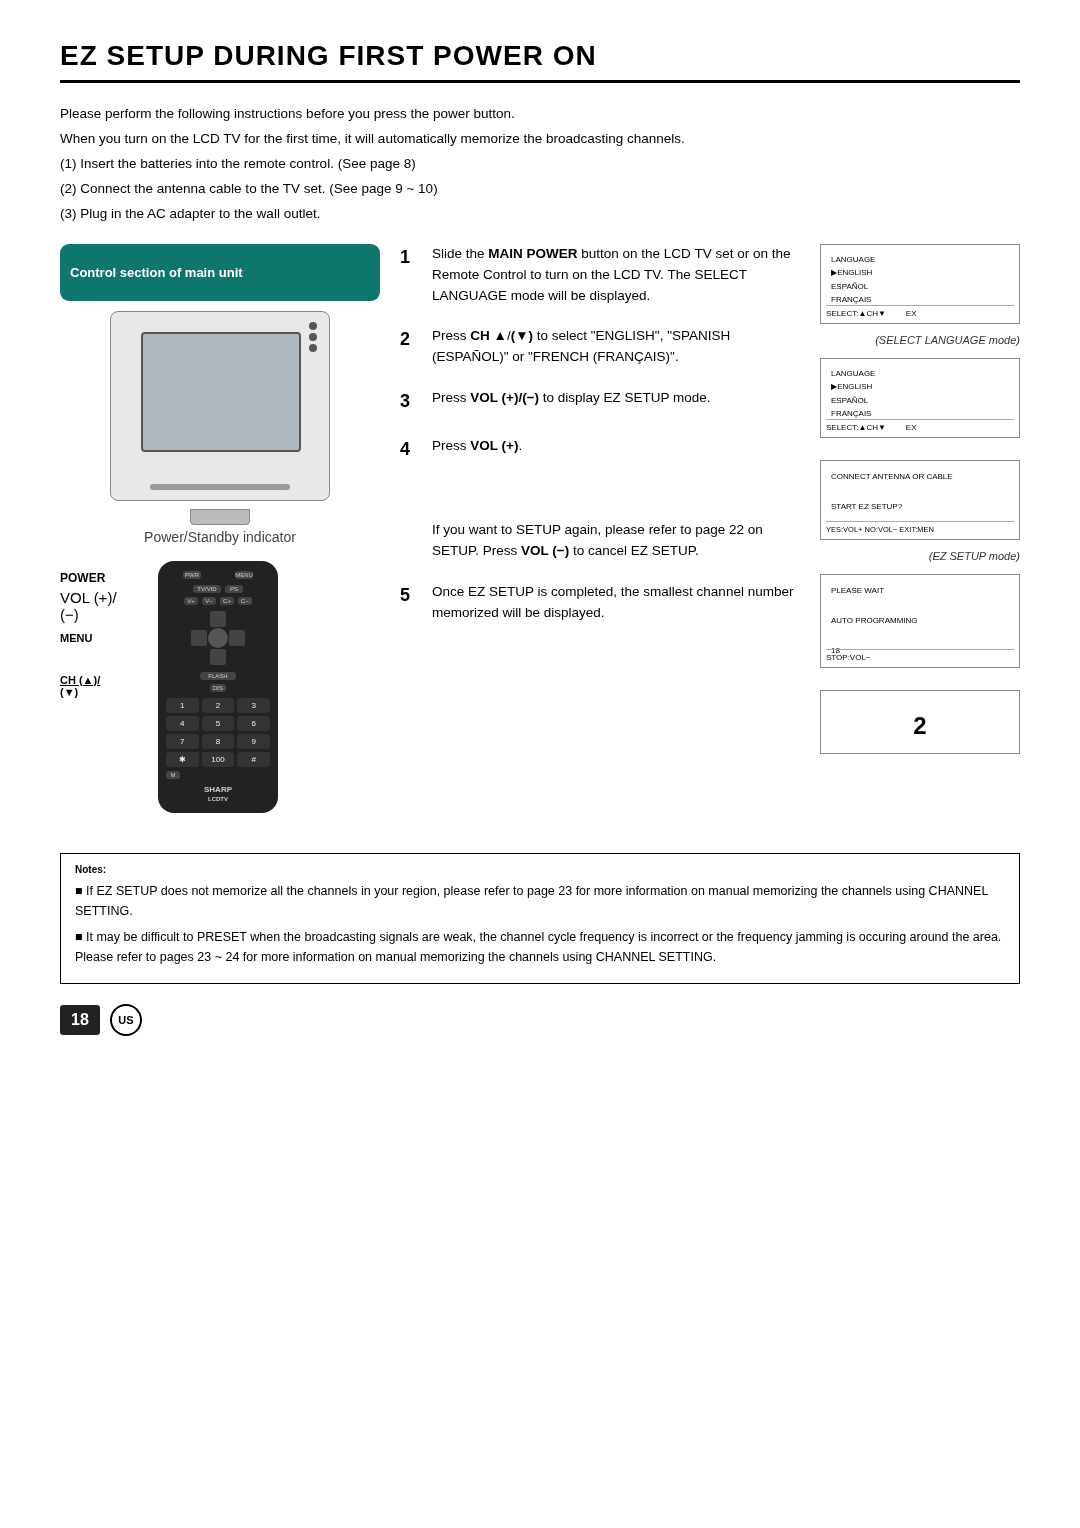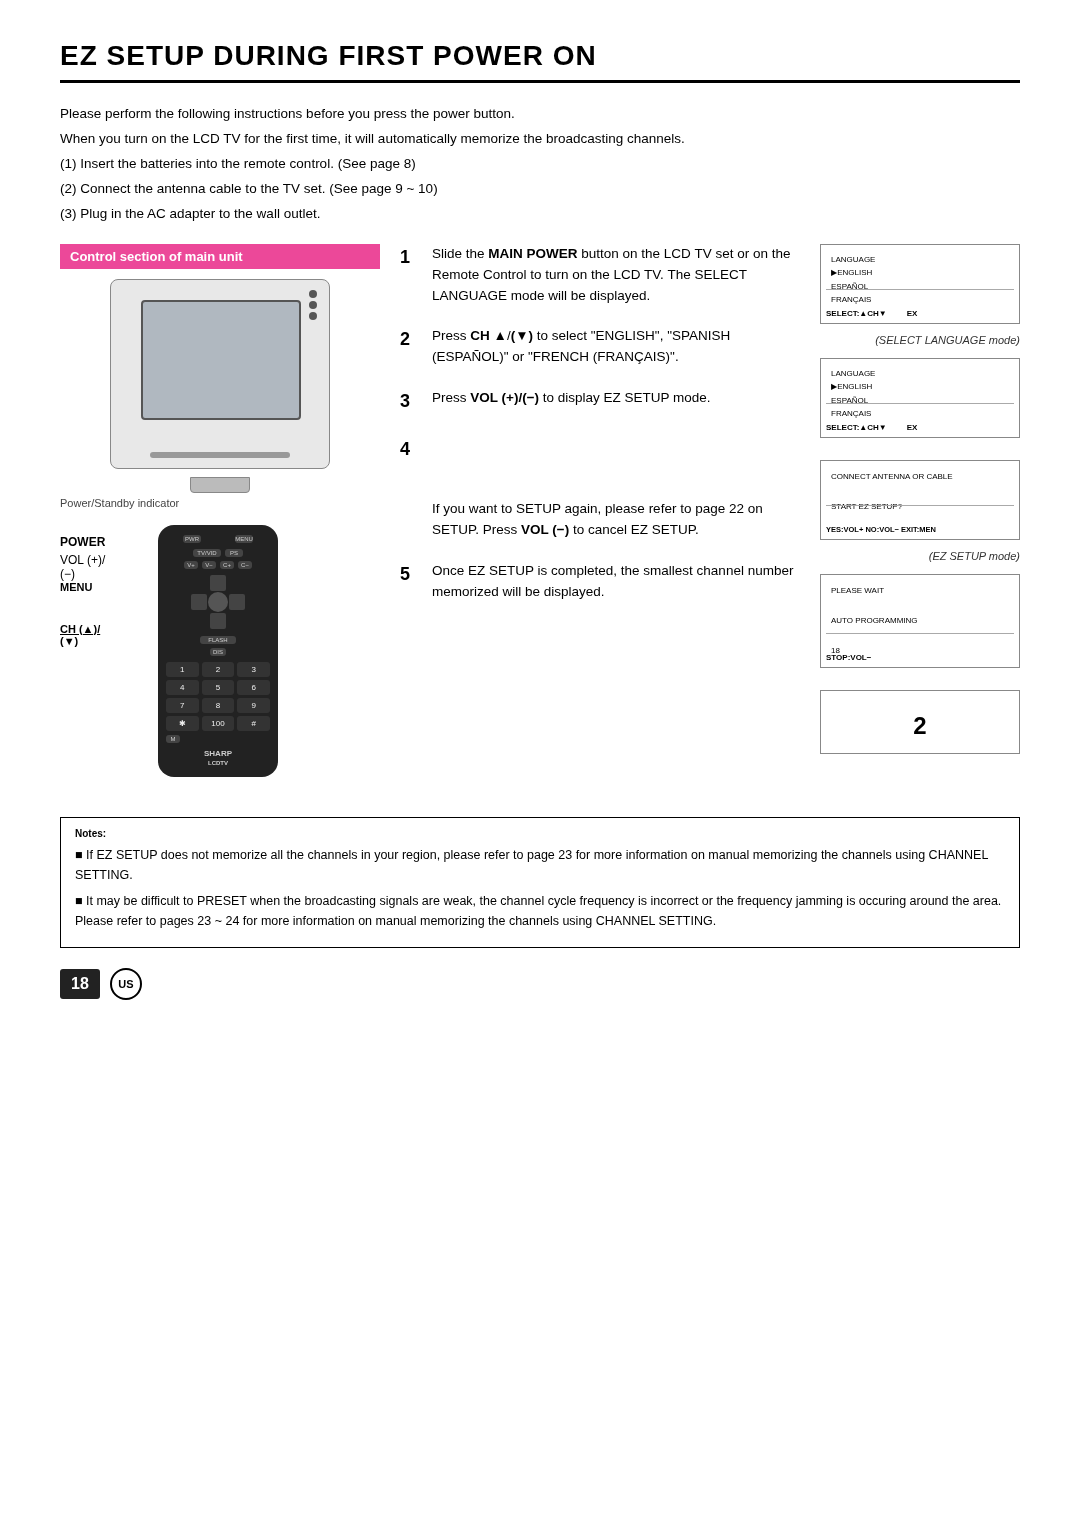--- a/index.html
+++ b/index.html
@@ -32,26 +32,27 @@
       display: flex;
       gap: 20px;
     }
 
     .left-col {
       width: 320px;
       flex-shrink: 0;
     }
 
     .control-section-header {
-      background: #ec4899;
+      background: #0f766e;
       color: #fff;
       font-weight: bold;
       font-size: 13px;
-      padding: 5px 10px;
+      padding: 21px 10px;
       margin-bottom: 10px;
+      border-radius: 9px;
     }
 
     .tv-illustration {
       border: 1.5px solid #888;
       width: 220px;
       height: 190px;
       margin: 0 auto 8px auto;
       background: #e8e8e8;
       position: relative;
       border-radius: 8px;
@@ -96,23 +97,23 @@
     }
     .tv-foot {
       width: 60px;
       height: 16px;
       background: #bbb;
       margin: 0 auto 4px auto;
       border-radius: 0 0 4px 4px;
       border: 1px solid #888;
     }
     .tv-label {
-      font-size: 11px;
+      font-size: 14px;
       color: #444;
-      text-align: left;
+      text-align: center;
       margin-bottom: 16px;
     }
     .remote {
       width: 120px;
       background: #222;
       border-radius: 16px;
       padding: 10px 8px;
       color: #fff;
       font-size: 8px;
       position: relative;
@@ -222,22 +223,21 @@
       line-height: 1.6;
       color: #000;
     }
     .tv-screen-box .screen-bottom {
       position: absolute;
       bottom: 5px;
       left: 5px;
       right: 5px;
       font-size: 8px;
       border-top: 1px solid #aaa;
-      padding-top: 19px;
-      font-weight: bold;
+      padding-top: 3px;
     }
     .screen-label {
       font-size: 11px;
       text-align: right;
       margin-bottom: 8px;
       font-style: italic;
       color: #333;
     }
 
     
@@ -321,21 +321,21 @@
       <div class="tv-bottom-bar"></div>
     </div>
     <div class="tv-foot"></div>
     <div class="tv-label">Power/Standby indicator</div>
 
     <div class="vol-power-diagram">
       <div style="display:flex; gap:8px; align-items:flex-start;">
 
         <div style="width:90px; padding-top:10px;">
           <div style="font-weight:bold; font-size:12px; margin-bottom:4px;">POWER</div>
-          <div style="font-size:12px; margin-bottom:0; white-space:pre-line;">VOL (+)/
+          <div style="font-size:15px; margin-bottom:9px; white-space:pre-line;">VOL (+)/
 (−)</div>
           <div style="font-size:11px; margin-bottom:30px; font-weight:bold;">MENU</div>
           <div style="font-size:11px; font-weight:bold;text-decoration:underline;">CH (▲)/</div>
           <div style="font-size:11px; font-weight:bold;">(▼)</div>
         </div>
 
         <div class="remote">
           <div class="remote-top-btns">
             <div class="remote-btn-sm">PWR</div>
             <div class="remote-btn-sm">MENU</div>
@@ -405,20 +405,21 @@
     <div class="step">
       <div class="step-num">3</div>
       <div class="step-text">
         Press <b>VOL (+)/(−)</b> to display EZ SETUP mode.
       </div>
     </div>
 
     <div class="step">
       <div class="step-num">4</div>
       <div class="step-text">
+        <p>Press <b>VOL (+)</b>.</p>
         <br>
         <br>
         <br>
         <p>If you want to SETUP again, please refer to page 22 on SETUP. Press <b>VOL (−)</b> to cancel EZ SETUP.</p>
       </div>
     </div>
 
     <div class="step">
       <div class="step-num">5</div>
       <div class="step-text">

